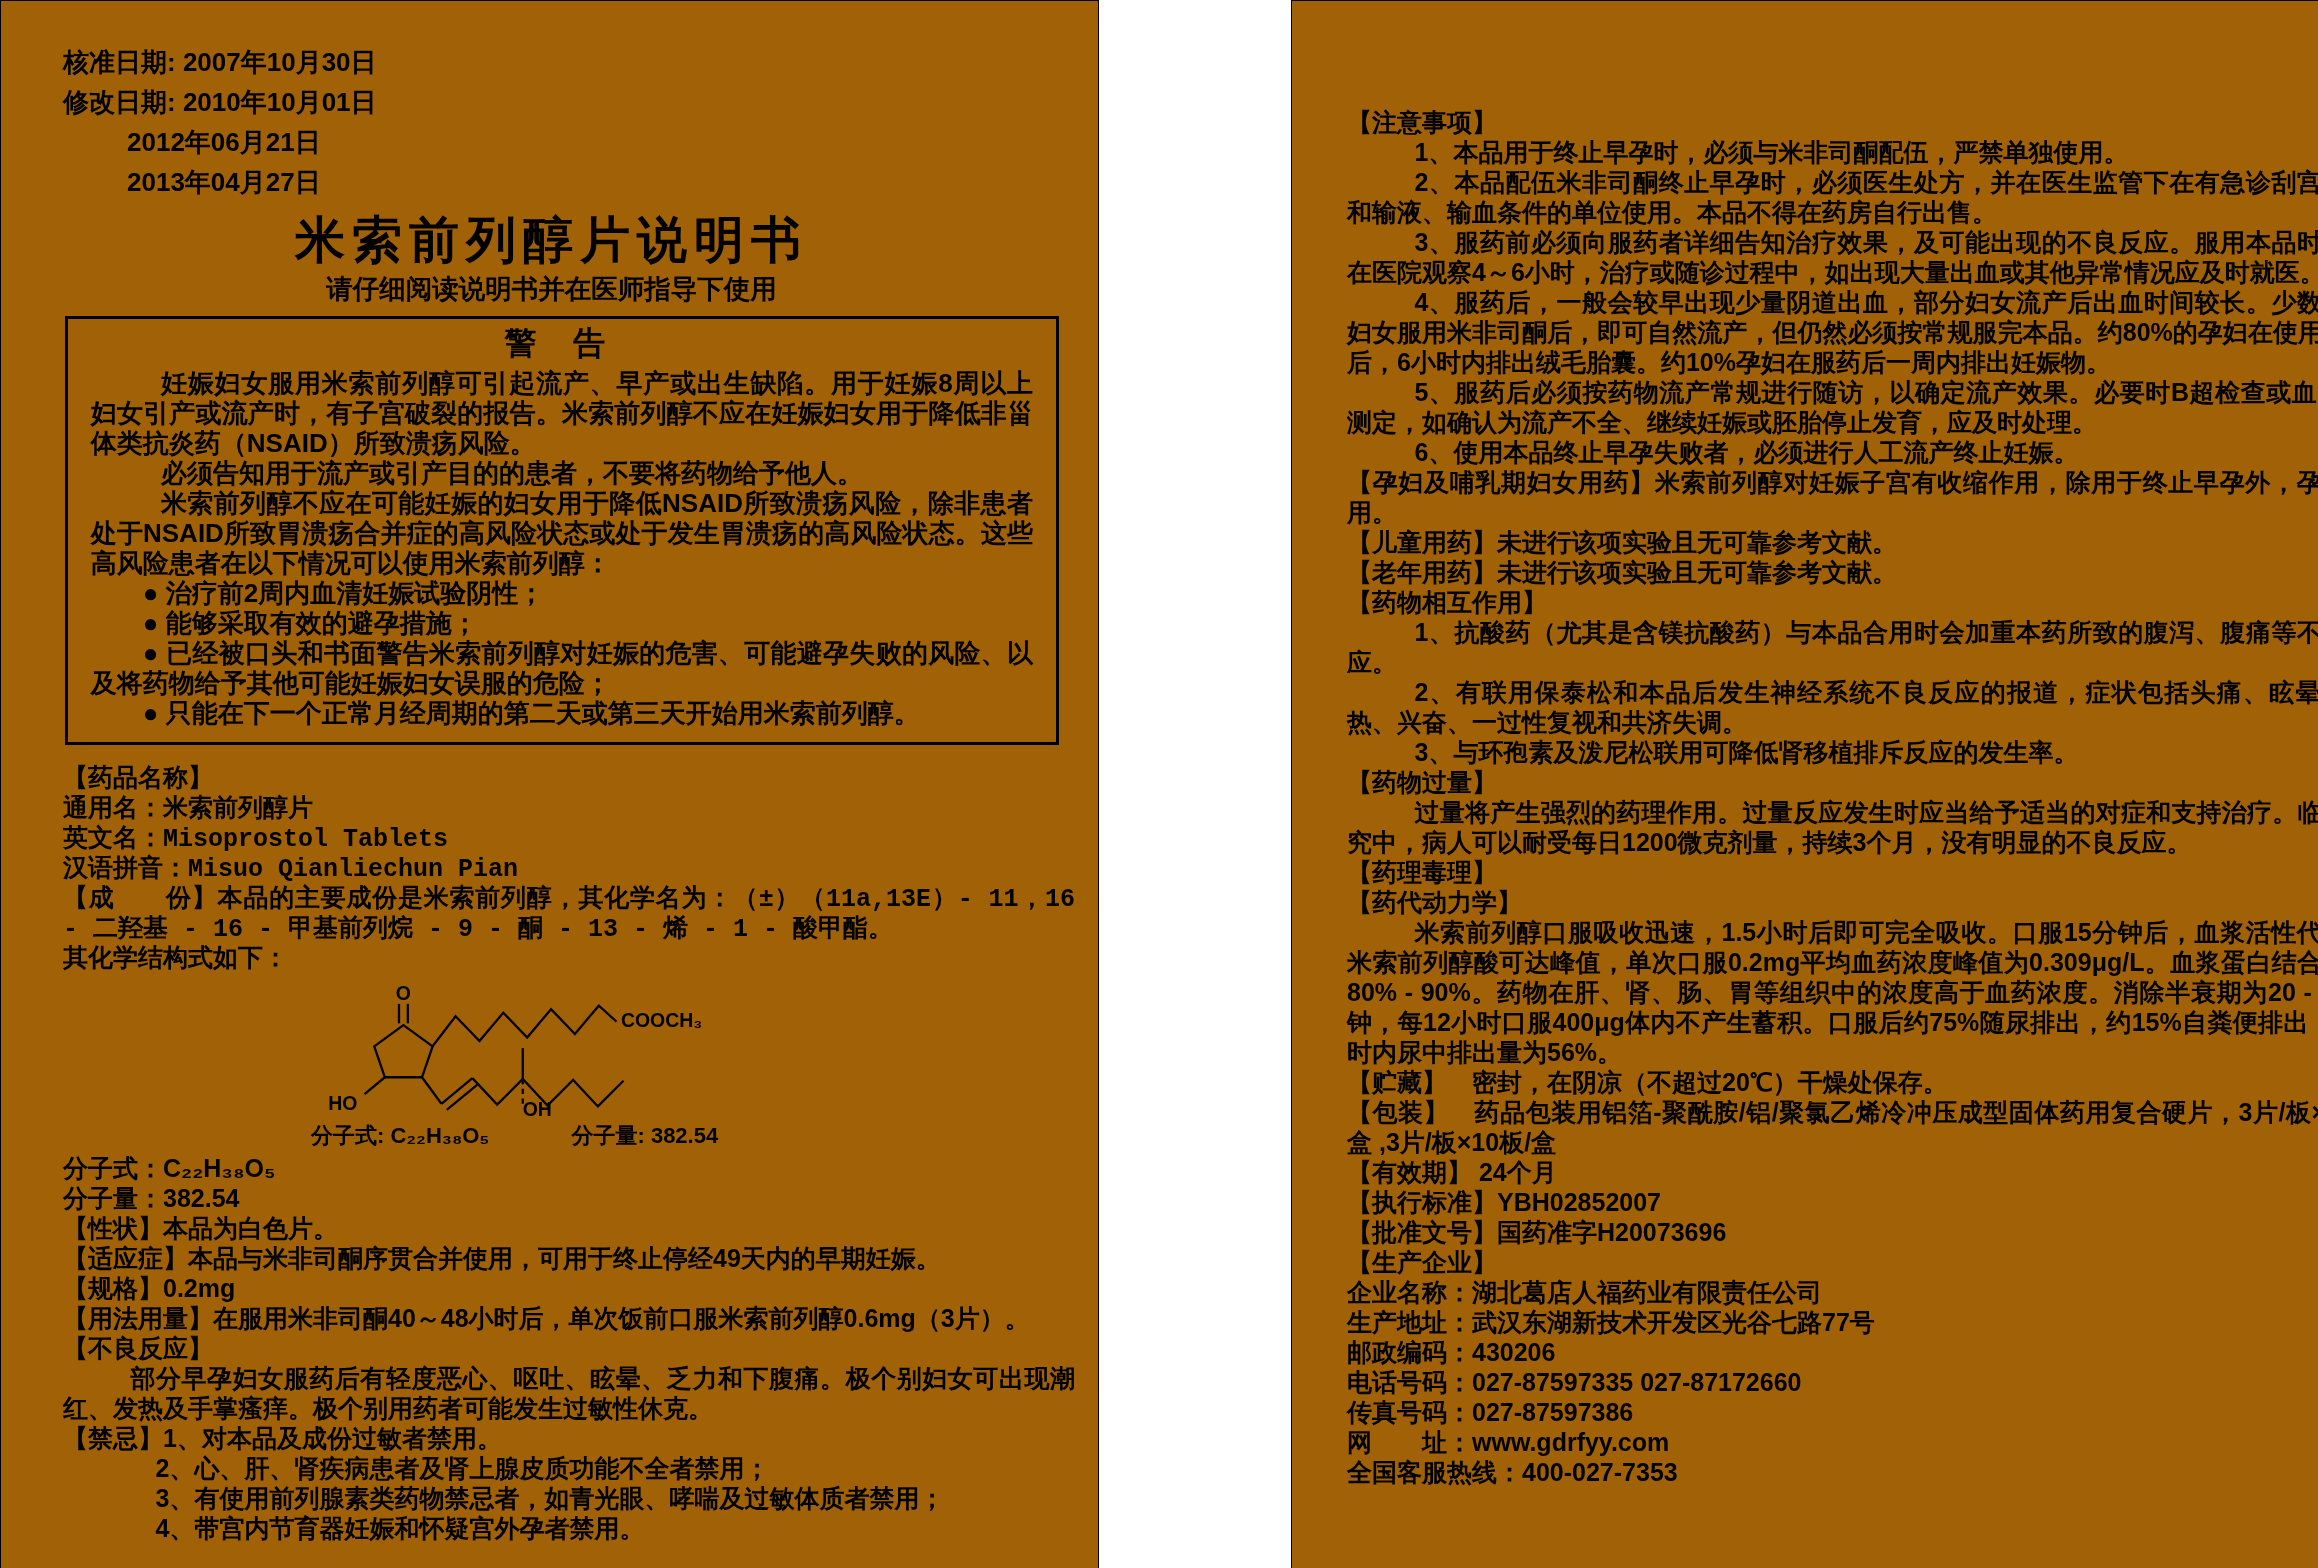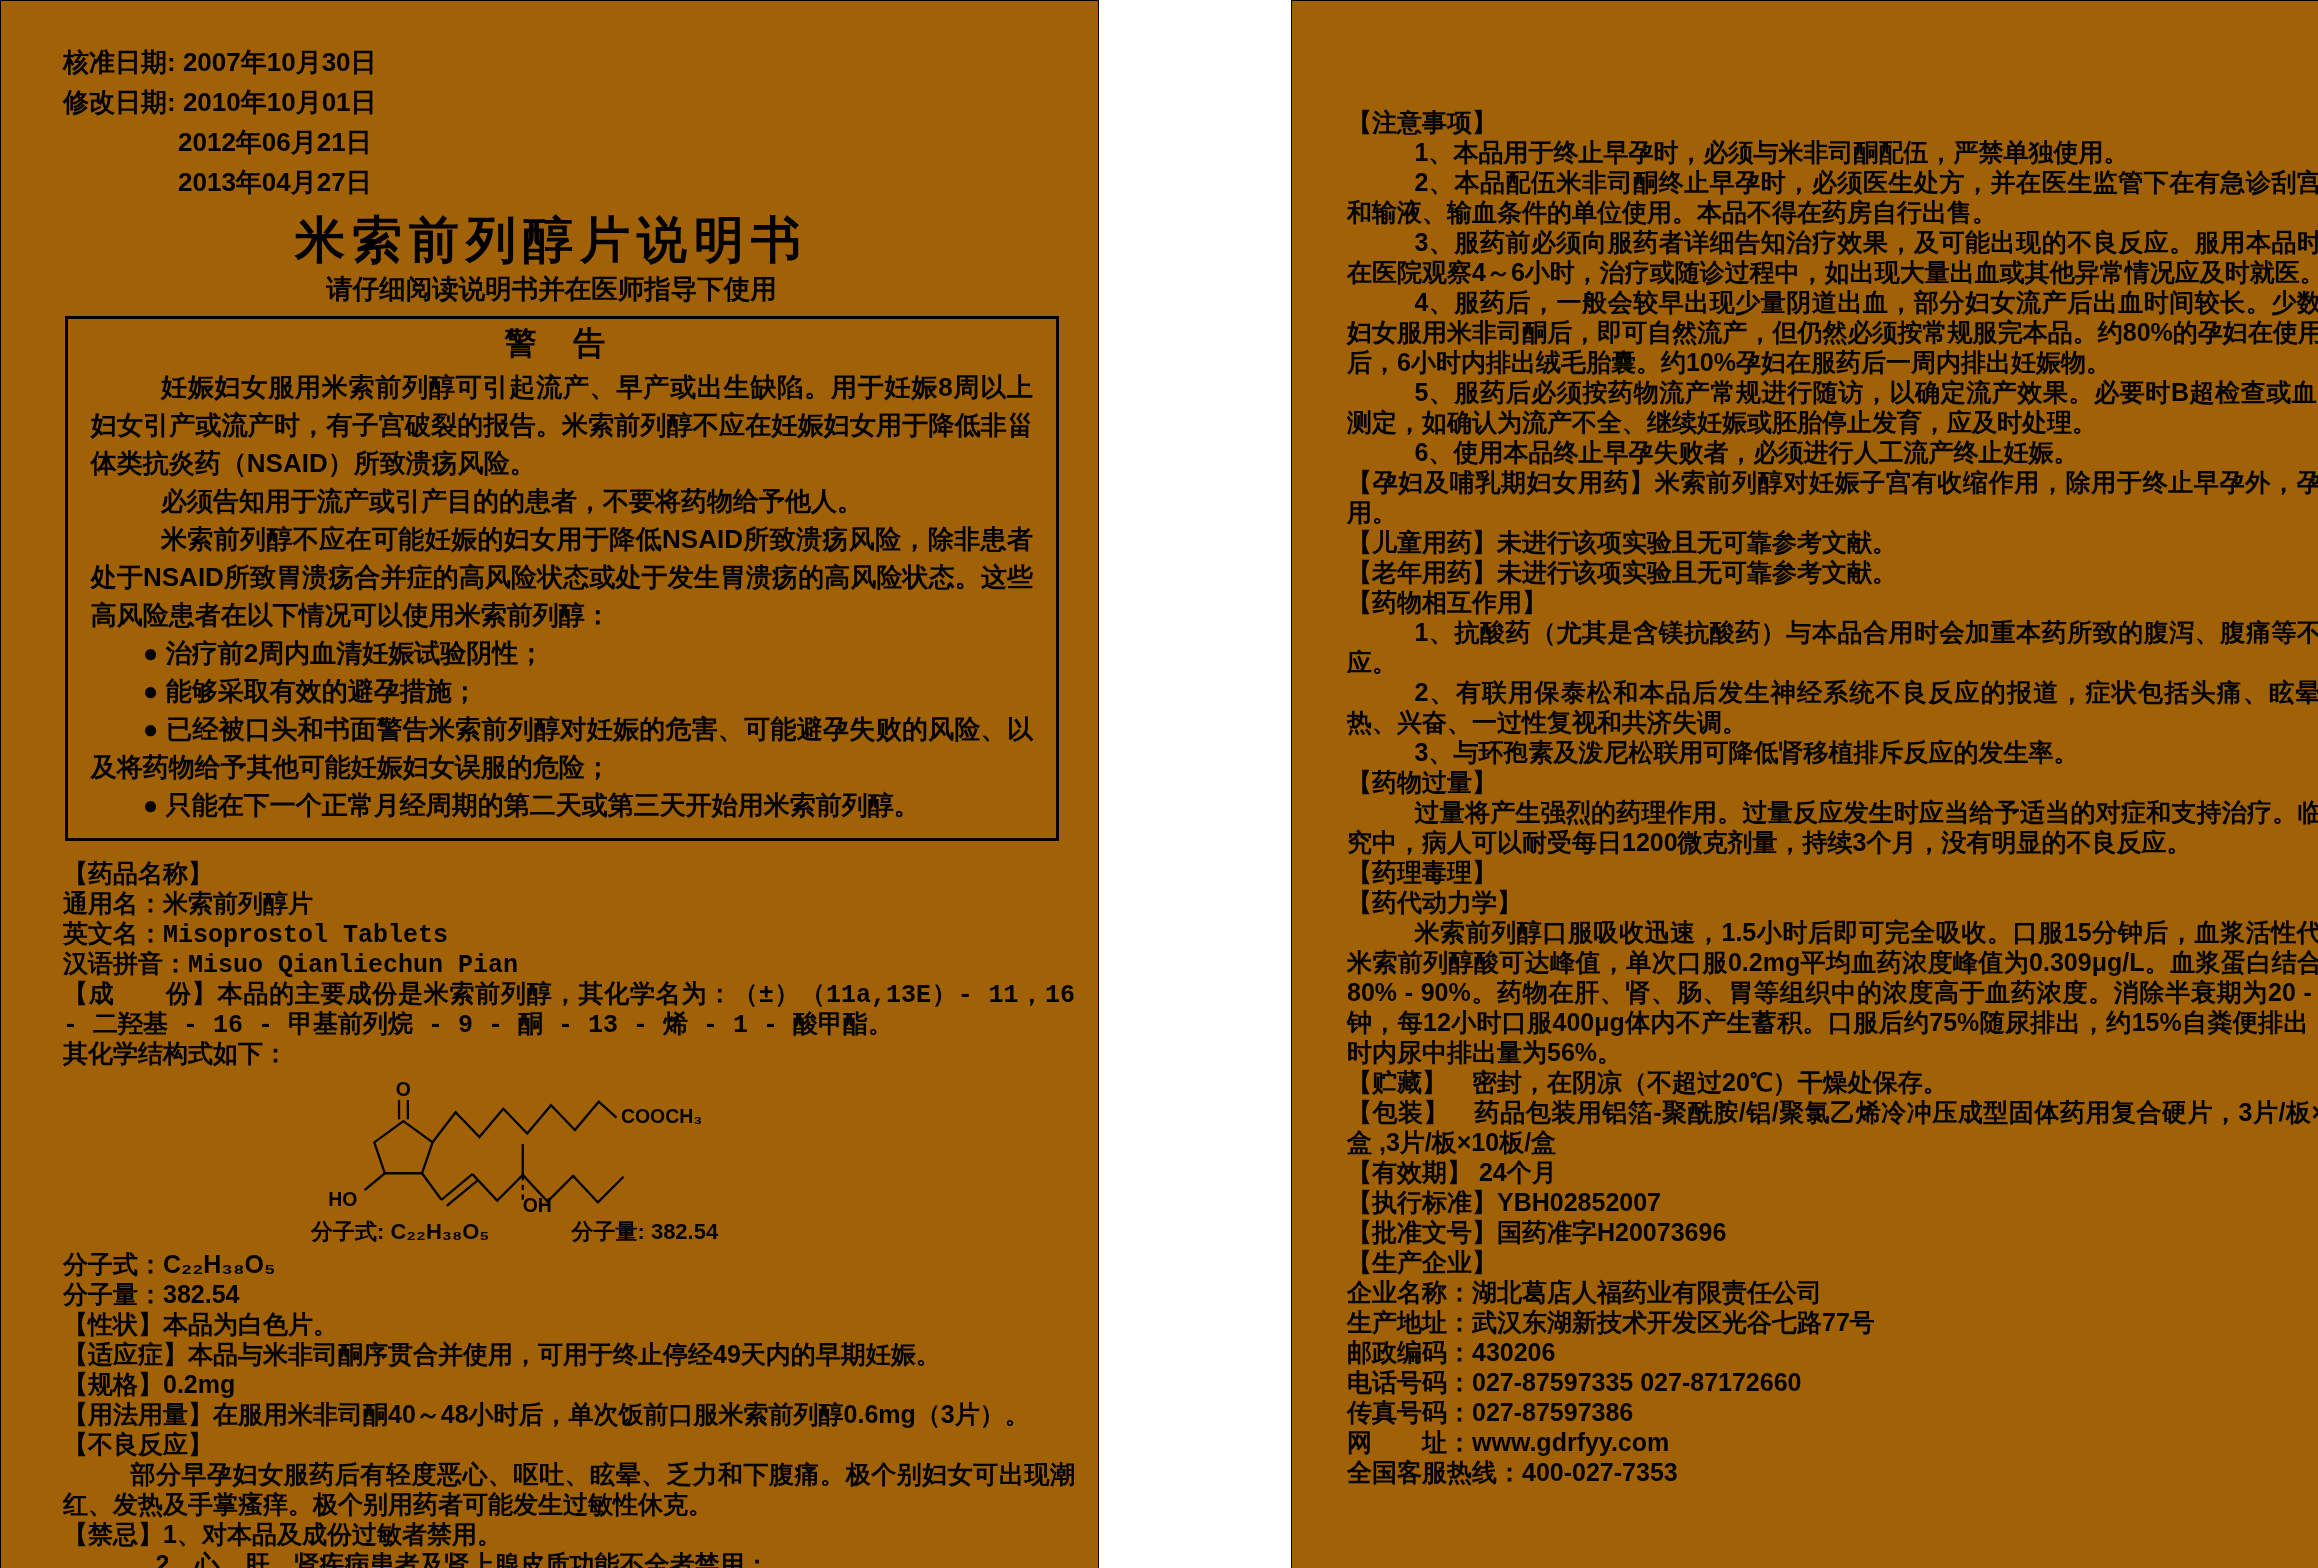--- a/index.html
+++ b/index.html
@@ -7,29 +7,29 @@
        font-family:"Liberation Sans",sans-serif;color:#000;}
   .page{position:absolute;top:0;height:1569px;width:1099px;background:#a16207;
         border:1.8px solid #000;box-sizing:border-box;overflow:hidden;}
   .page-left{left:0;}
   .page-right{left:1291px;}
 
   
   .inner-left{padding:0 23px 0 62px;}
   .dates{margin-top:41px;font-size:26px;font-weight:bold;line-height:40px;}
   .dates .para{margin:0;}
-  .dates .cont{margin-left:115px;}
+  .dates .cont{margin-left:64px;}
   .title{text-align:center;font-size:50px;font-weight:bold;margin:10.6px 35px 0 0;
          letter-spacing:7px;line-height:55px;}
   .subtitle{text-align:center;font-size:26.5px;font-weight:bold;margin:3.5px 35px 8.8px 0;}
 
   .warnbox{border:3.5px solid #000;margin:0 16px 0 1.8px;padding:5.3px 23px 14px 23px;}
   .warn-heading{text-align:center;font-size:32px;font-weight:bold;letter-spacing:14px;
                 line-height:39px;margin-bottom:5.3px;}
-  .warnbox .para{margin:0;font-size:26px;line-height:38px;font-weight:bold;
+  .warnbox .para{margin:0;font-size:26px;line-height:30px;font-weight:bold;
                  text-align:justify;word-break:break-all;}
 
   .body-text .para{margin:0;font-size:25px;line-height:30px;font-weight:bold;
                    text-align:justify;word-break:break-all;}
   .body-left-1{margin-top:20px;font-family:Liberation Mono, monospace;}
 
   .para.flush{text-indent:0;}
   .para.h{text-indent:0;}
   .para.indent{text-indent:2.7em;}
   .para.indent2{text-indent:2.7em;}

